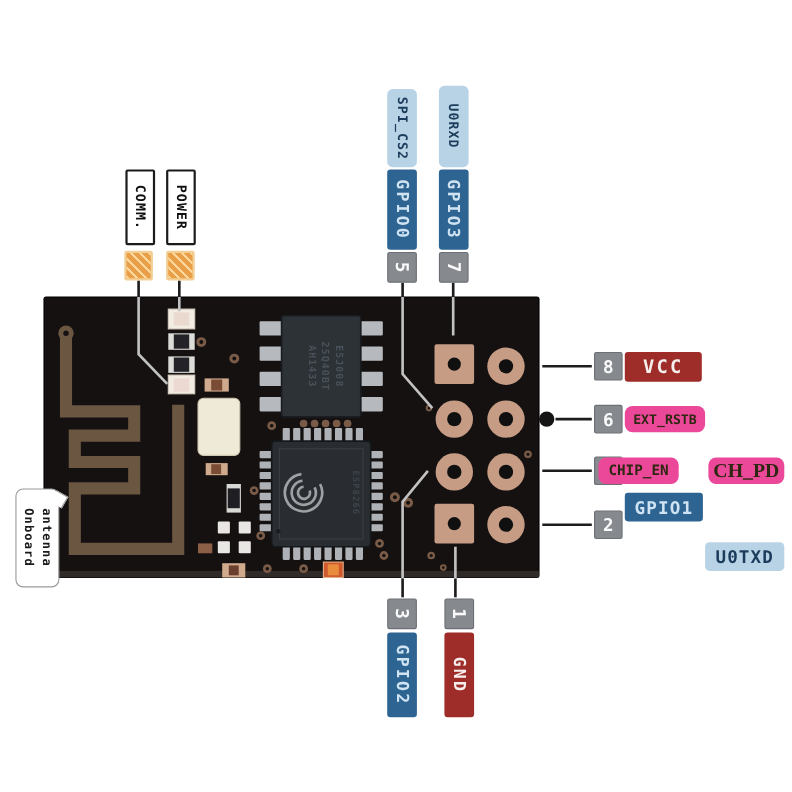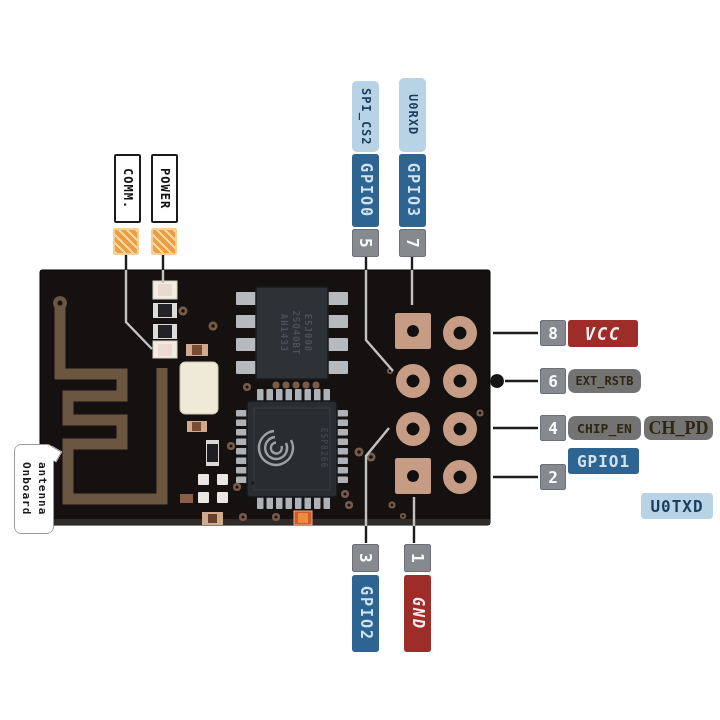--- a/index.html
+++ b/index.html
@@ -9,22 +9,22 @@
   .box{position:absolute;display:flex;align-items:center;justify-content:center;
        font-weight:bold;box-sizing:border-box;}
   .vtext{writing-mode:vertical-rl;text-orientation:mixed;}
   .whitebox{background:#ffffff;border:2px solid #1b1b1b;border-radius:2px;
             color:#111;font-size:12px;letter-spacing:1px;}
   .ledswatch{background:#e99f47;border:2px solid #f3cf96;border-radius:2px;
              background-image:repeating-linear-gradient(45deg,rgba(255,225,170,.85) 0 2px,rgba(0,0,0,0) 2px 6px);}
   .bluelight{background:#b9d3e6;color:#1c3c5c;border-radius:5px;font-size:12px;letter-spacing:1px;}
   .bluedark{background:#2e6491;color:#cfe3f2;border-radius:3px;font-size:15px;letter-spacing:2px;}
   .graynum{background:#868a8f;color:#fafafa;border:1px solid #6c7076;border-radius:2px;font-size:16px;}
-  .redbox{background:#9e2c29;color:#f6efee;border-radius:3px;font-size:17px;letter-spacing:2px;font-style:italic;}
-  .yellowbox{background:#737373;color:#2e2712;border-radius:7px;}
+  .redbox{background:#9e2c29;color:#f6efee;border-radius:3px;font-size:17px;letter-spacing:2px;}
+  .yellowbox{background:#ec4899;color:#2e2712;border-radius:7px;}
   .bubble{position:absolute;background:#ffffff;border:1.5px solid #9a9a9a;border-radius:7px;
           display:flex;align-items:center;justify-content:center;color:#1a1a1a;}
   .bubble .vline{writing-mode:vertical-rl;text-orientation:mixed;font-weight:bold;font-size:11px;
                  letter-spacing:1px;line-height:16px;}
   .bubble::after{content:'';position:absolute;top:3px;right:-7px;width:11px;height:11px;
                  background:#fff;border-top:1.5px solid #9a9a9a;border-right:1.5px solid #9a9a9a;
                  transform:rotate(30deg);}
 </style>
 </head>
 <body>
@@ -252,21 +252,21 @@
   <div class="box bluedark vtext" style="left:399px;top:154px;width:27px;height:73px;">GPIO3</div>
   <div class="box graynum vtext" style="left:399px;top:229px;width:27px;height:28px;">7</div>
 
   <div class="box graynum" style="left:540px;top:320px;width:26px;height:26px;">8</div>
   <div class="box redbox" style="left:568px;top:320px;width:70px;height:27px;">VCC</div>
 
   <div class="box graynum" style="left:540px;top:368px;width:26px;height:26px;">6</div>
   <div class="box yellowbox" style="left:568px;top:369px;width:73px;height:24px;font-size:12px;">EXT_RSTB</div>
 
   <div class="box graynum" style="left:540px;top:415px;width:26px;height:26px;">4</div>
-  <div class="box yellowbox" style="left:568px;top:416px;width:73px;height:24px;font-size:13px;">CHIP_EN</div>
+  <div class="box yellowbox" style="left:544px;top:416px;width:73px;height:24px;font-size:13px;">CHIP_EN</div>
   <div class="box yellowbox" style="left:644px;top:416px;width:69px;height:24px;font-size:18px;font-family:Liberation Serif, serif;">CH_PD</div>
 
   <div class="box graynum" style="left:540px;top:464px;width:26px;height:26px;">2</div>
   <div class="box bluedark" style="left:568px;top:448px;width:71px;height:26px;font-size:16px;letter-spacing:1px;">GPIO1</div>
   <div class="box bluelight" style="left:641px;top:464px;width:72px;height:26px;font-size:16px;border-radius:4px;margin-top:29px;">U0TXD</div>
 
   <div class="box graynum vtext" style="left:352px;top:544px;width:27px;height:28px;">3</div>
   <div class="box bluedark vtext" style="left:352px;top:575px;width:27px;height:77px;">GPIO2</div>
 
   <div class="box graynum vtext" style="left:404px;top:544px;width:27px;height:28px;">1</div>

